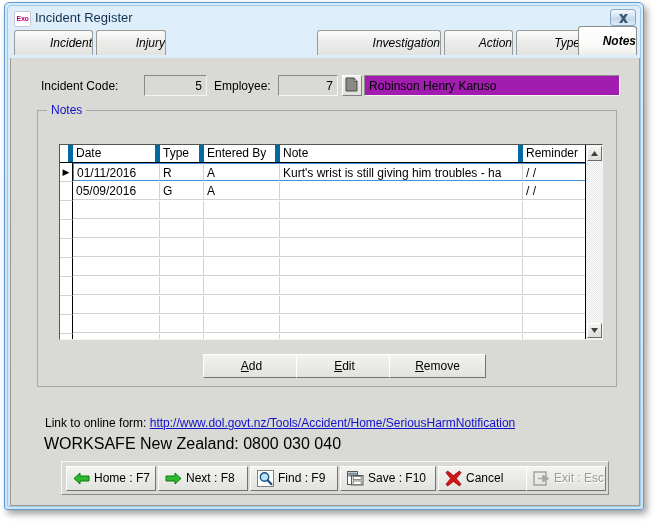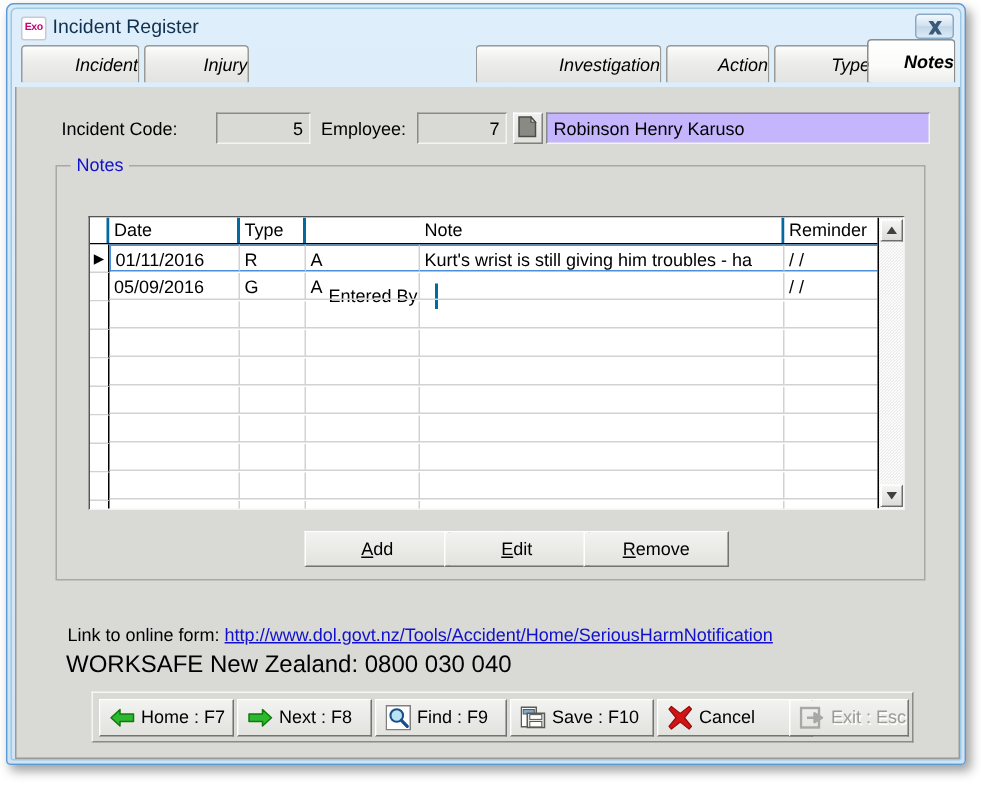--- a/index.html
+++ b/index.html
@@ -158,21 +158,21 @@
     background: linear-gradient(180deg,#f0f0ee 0%,#e0e0dd 100%);
     border: 1px solid;
     border-color: #ffffff #808080 #808080 #ffffff;
     box-sizing: border-box;
     cursor: pointer;
   }
   #emp-name-box {
     position: absolute;
     left: 353px; top: 69px;
     width: 256px; height: 21px;
-    background: #c4b5fd;
+    background: #a21caf;
     border: 1px solid;
     border-color: #8a8a86 #f4f4f2 #f4f4f2 #8a8a86;
     box-sizing: border-box;
   }
   #emp-name-text {
     position: absolute;
     left: 4px; top: 1px;
     font-size: 12px;
     line-height: 18px;
     color: #000;
@@ -218,21 +218,21 @@
     border-bottom: 1px solid #000000;
     box-sizing: border-box;
   }
   .gh {
     position: absolute;
     top: 0;
     height: 17px;
     font-size: 12px;
     line-height: 17px;
     color: #000;
-    border-right: 2px solid #0369a1;
+    border-right: 5px solid #0369a1;
     box-sizing: border-box;
     padding-left: 3px;
     white-space: nowrap;
     overflow: hidden;
     background: #ffffff;
     cursor: pointer;
   }
   .grow {
     position: absolute;
     left: 0;
@@ -442,21 +442,21 @@
 
       <div id="notes-group" style="left:26px; top:52px; width:580px; height:277px;"></div>
       <div id="notes-group-label" style="left:36px; top:45px;">Notes</div>
 
       <div id="grid" style="left:48px; top:86px; width:544px; height:196px;">
 
         <div id="grid-head">
           <div class="gh" style="left:0; width:13px;"></div>
           <div class="gh" style="left:13px; width:87px;">Date</div>
           <div class="gh" style="left:100px; width:44px;">Type</div>
-          <div class="gh" style="left:156px; width:76px;margin-top:44px;">Entered By</div>
+          <div class="gh" style="left:144px; width:76px;">Entered By</div>
           <div class="gh" style="left:220px; width:243px;">Note</div>
           <div class="gh" style="left:463px; width:62px; border-right:none;">Reminder</div>
         </div>
 
         <div class="grow selected" style="top:18px;">
           <div class="gind">▶</div>
           <div class="gcell first" style="left:13px; width:87px;">01/11/2016</div>
           <div class="gcell" style="left:100px; width:44px;">R</div>
           <div class="gcell" style="left:144px; width:76px;">A</div>
           <div class="gcell" style="left:220px; width:243px;">Kurt's wrist is still giving him troubles - ha</div>

